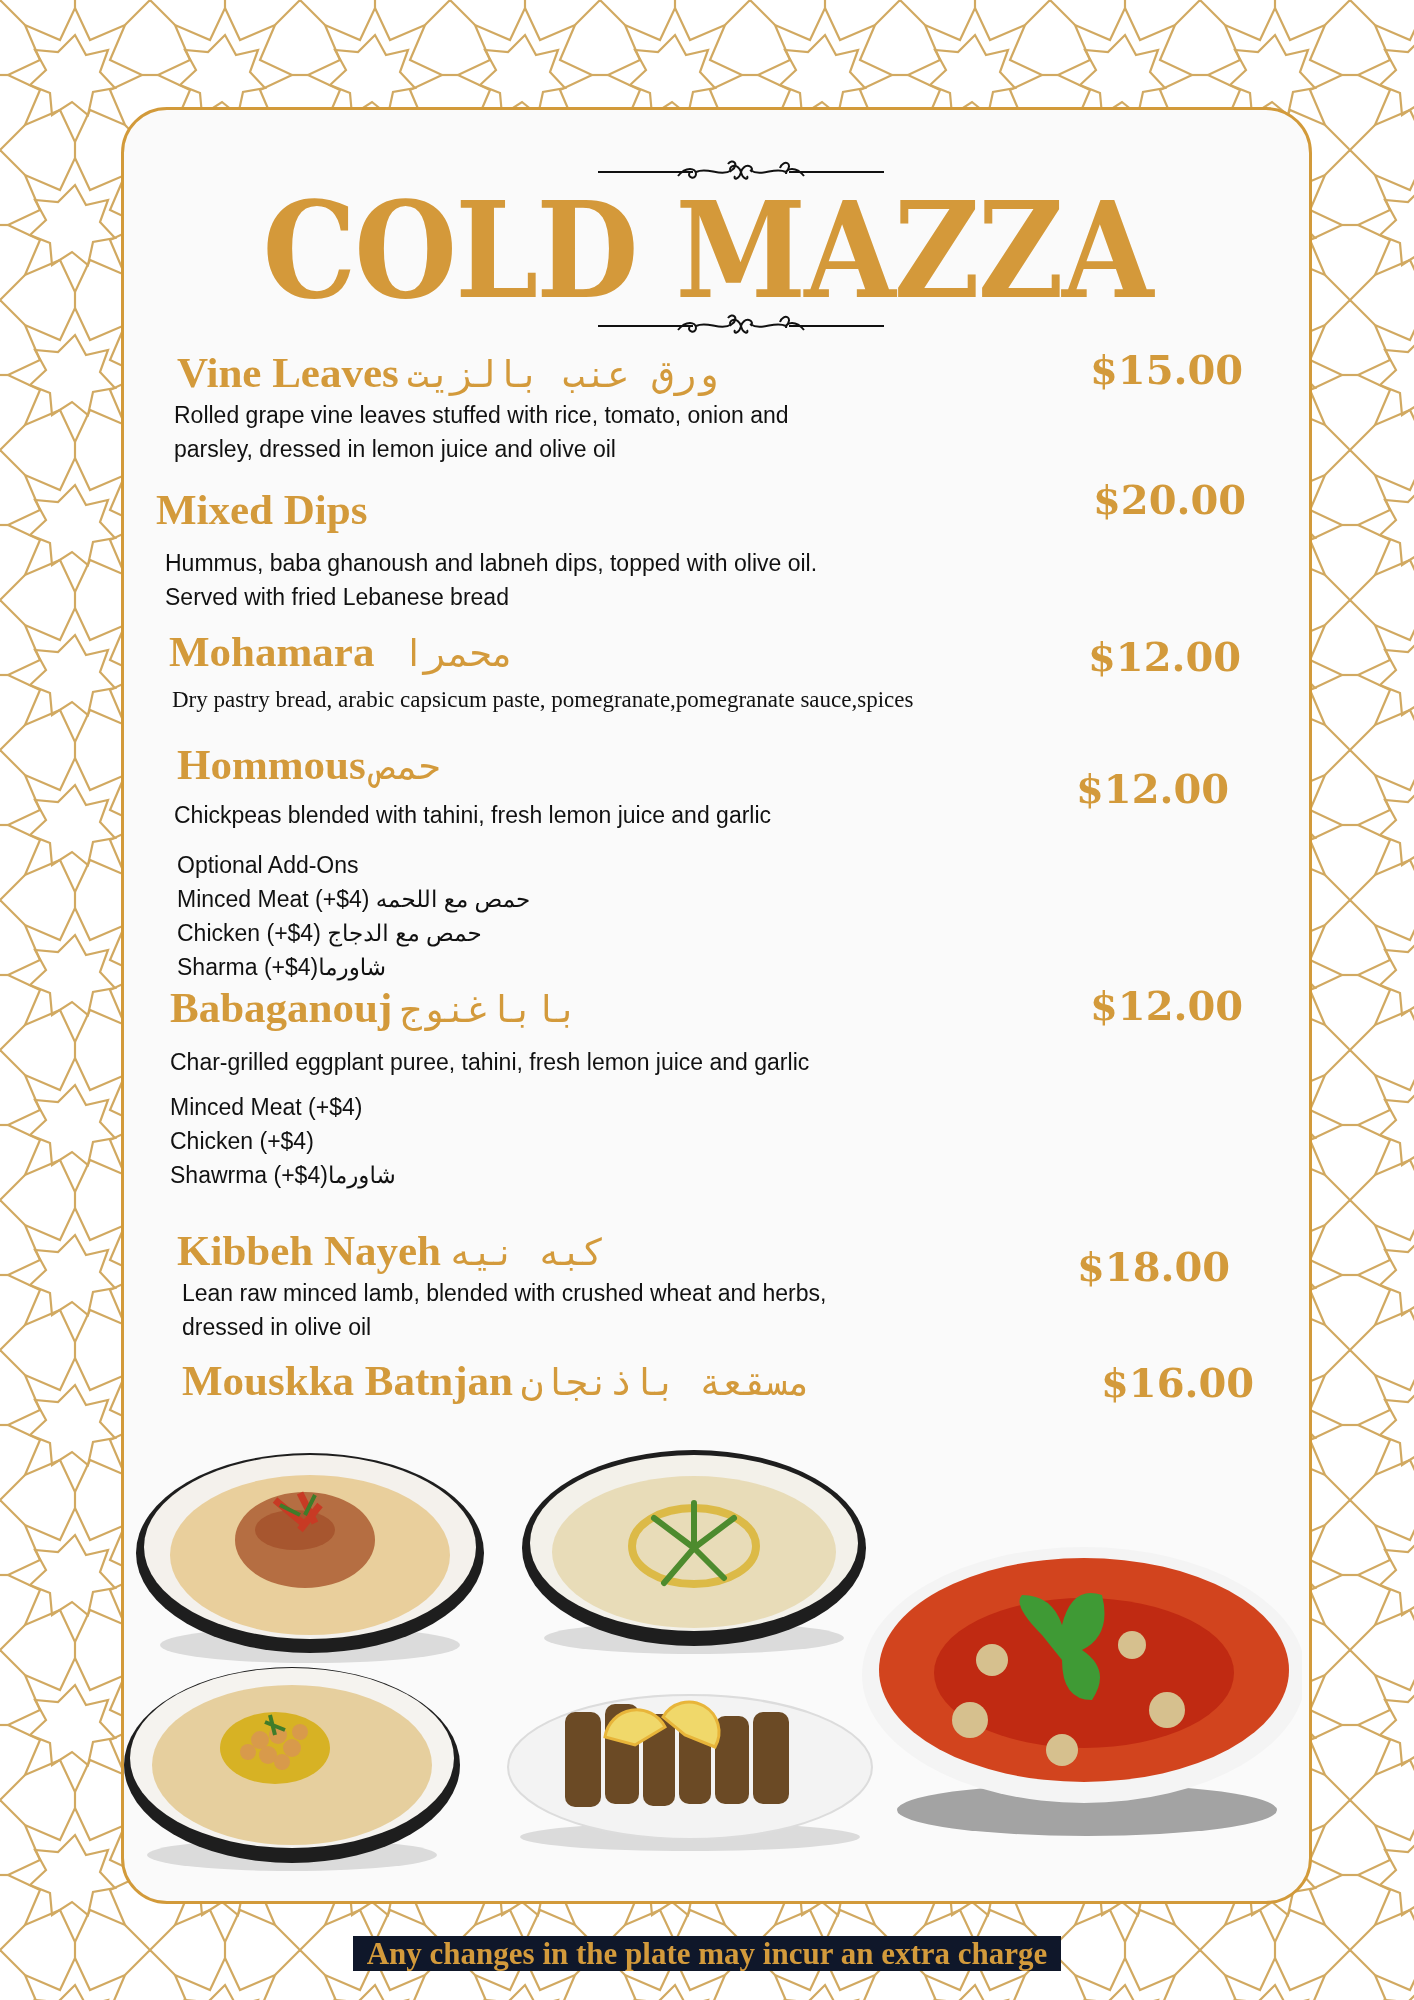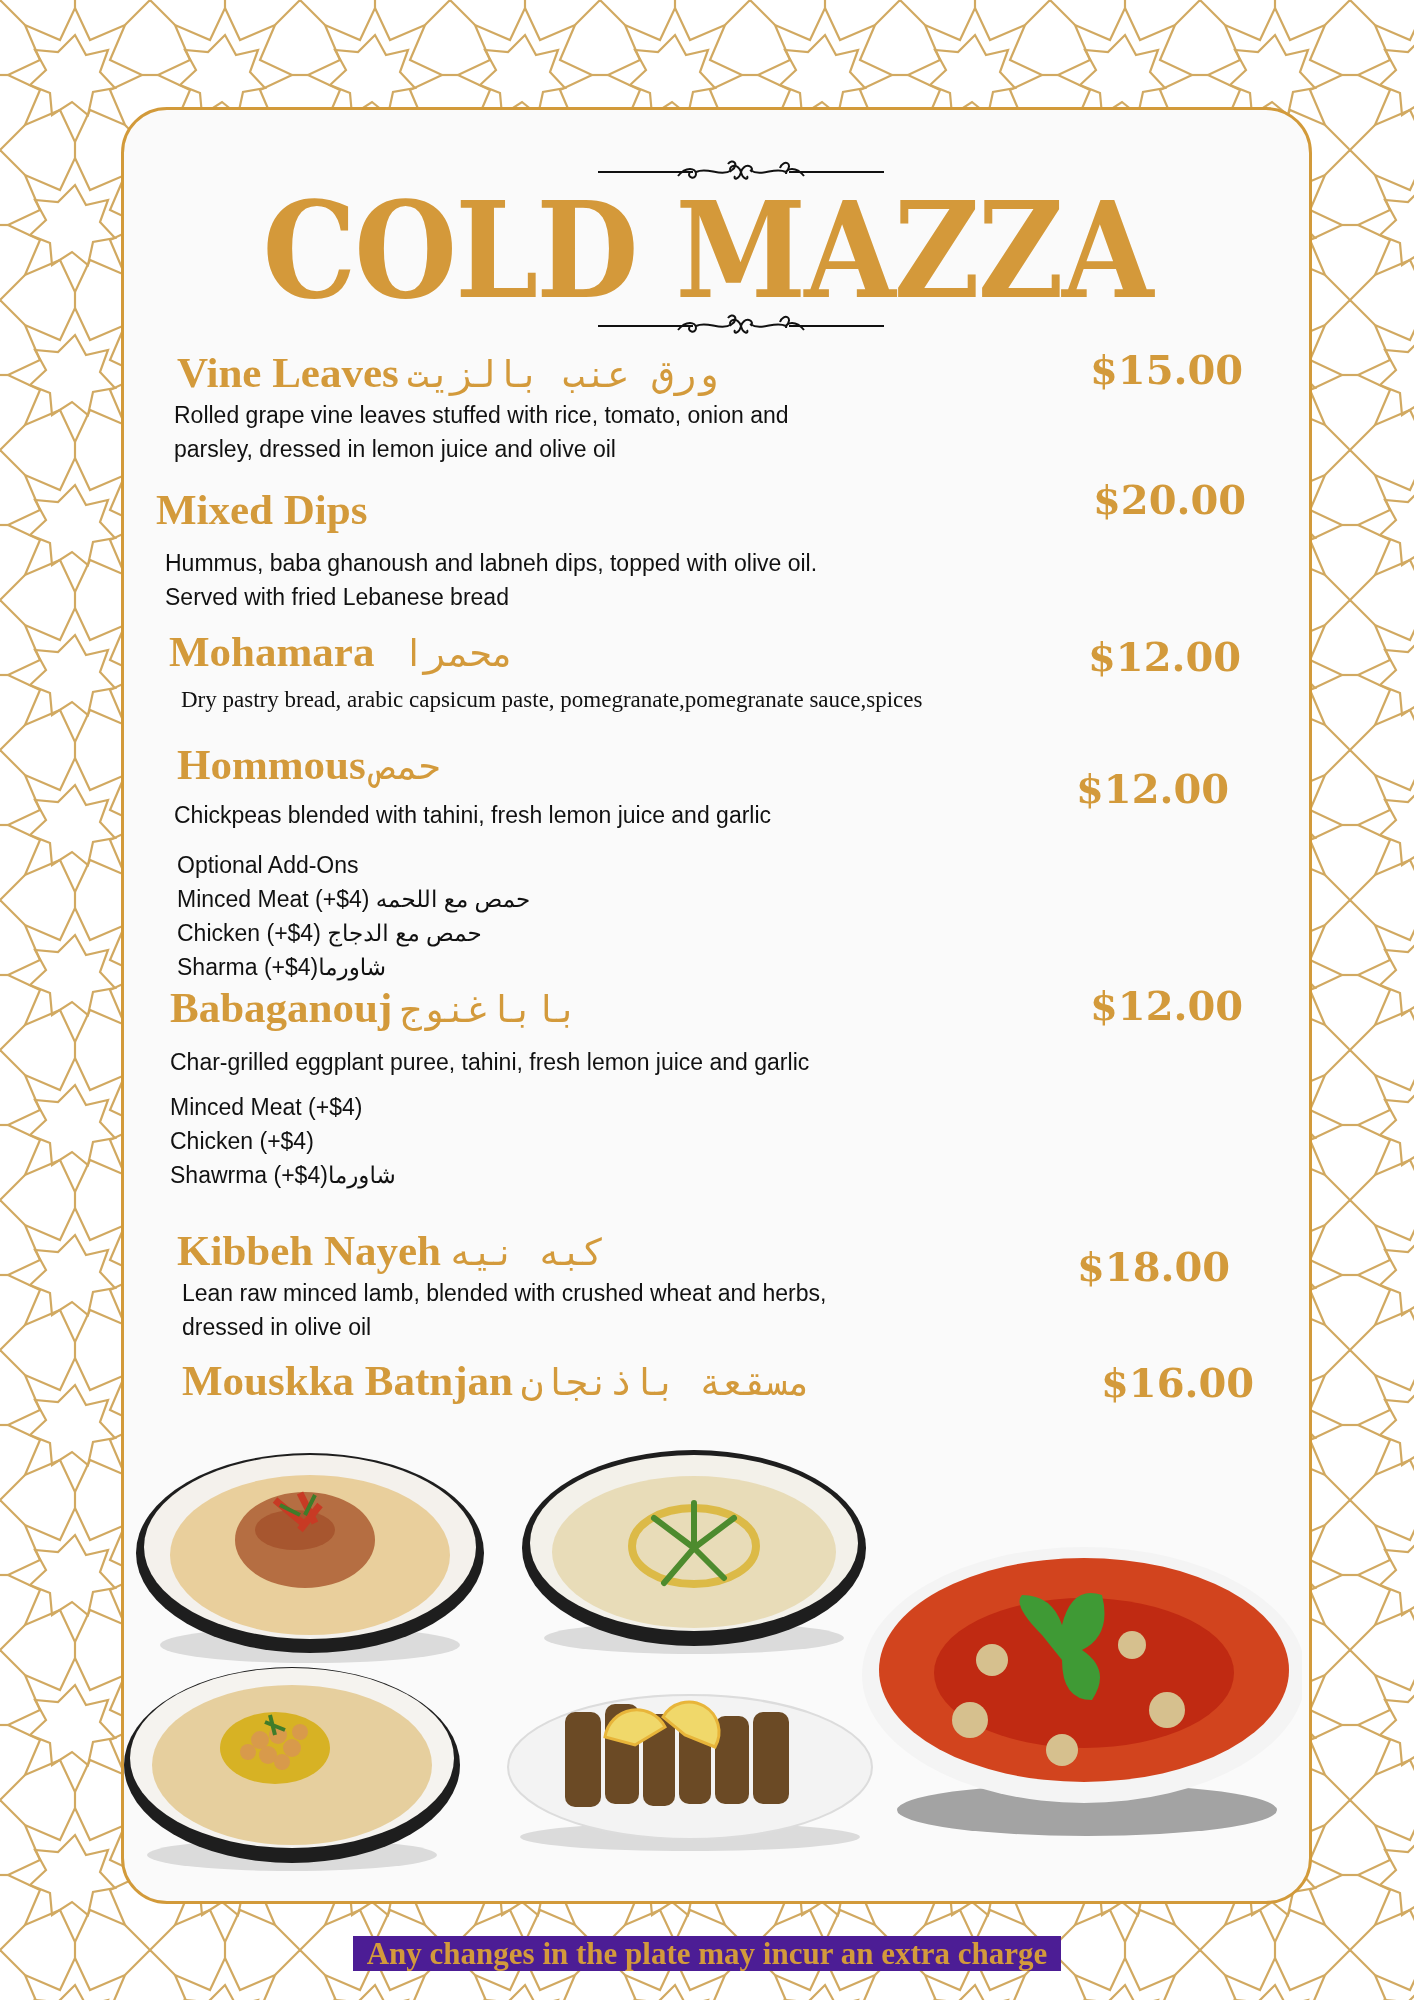--- a/index.html
+++ b/index.html
@@ -35,21 +35,21 @@
     font-size:23px; line-height:34px; white-space:nowrap;
   }
   .desc.serif { font-family:"Liberation Serif", serif; font-size:23px; }
   .addon-title { font-weight:normal; }
   .food { position:absolute; }
   .footer {
     position:absolute; left:0; width:1414px; top:1934px; text-align:center;
     font-family:"Liberation Serif", serif; font-weight:bold; color:#d39a3b;
     font-size:31px; line-height:40px;
   }
-  .footer span { background:#4c1d95; padding:0 14px; }
+  .footer span { background:#0f172a; padding:0 14px; }
 </style>
 </head>
 <body>
 
 <svg class="pattern" viewBox="0 0 1414 2000" xmlns="http://www.w3.org/2000/svg">
   <defs>
     <pattern id="star" x="0" y="0" width="150" height="150" patternUnits="userSpaceOnUse">
       <g fill="none" stroke="#c99a45" stroke-width="2.2">
         <polygon points="75,8 90,40 125,25 110,60 142,75 110,90 125,125 90,110 75,142 60,110 25,125 40,90 8,75 40,60 25,25 60,40"></polygon>
         <polygon points="75,35 86,55 108,50 100,72 115,88 93,92 88,115 72,102 52,115 50,93 30,85 46,70 35,50 58,52"></polygon>
@@ -102,21 +102,21 @@
 <div class="price" style="left:1093px; top:476px;text-align:center;">$20.00</div>
 <div class="desc" style="left:165px; top:546px;">
   <div>Hummus, baba ghanoush and labneh dips, topped with olive oil.</div>
   <div>Served with fried Lebanese bread</div>
 </div>
 
 <div class="name" style="left:169px; top:627px;">
   <span>Mohamara</span><span class="ar" style="margin-left:28px;">محمرا</span>
 </div>
 <div class="price" style="left:1088px; top:633px;">$12.00</div>
-<div class="desc serif" style="left:181px; top:683px;">
+<div class="desc serif" style="left:172px; top:683px;">
   <div>Dry pastry bread, arabic capsicum paste, pomegranate,pomegranate sauce,spices</div>
 </div>
 
 <div class="name" style="left:177px; top:740px;">
   <span>Hommous</span><span class="ar">حمص</span>
 </div>
 <div class="price" style="left:1076px; top:765px;">$12.00</div>
 <div class="desc" style="left:174px; top:798px;">
   <div>Chickpeas blended with tahini, fresh lemon juice and garlic</div>
 </div>

